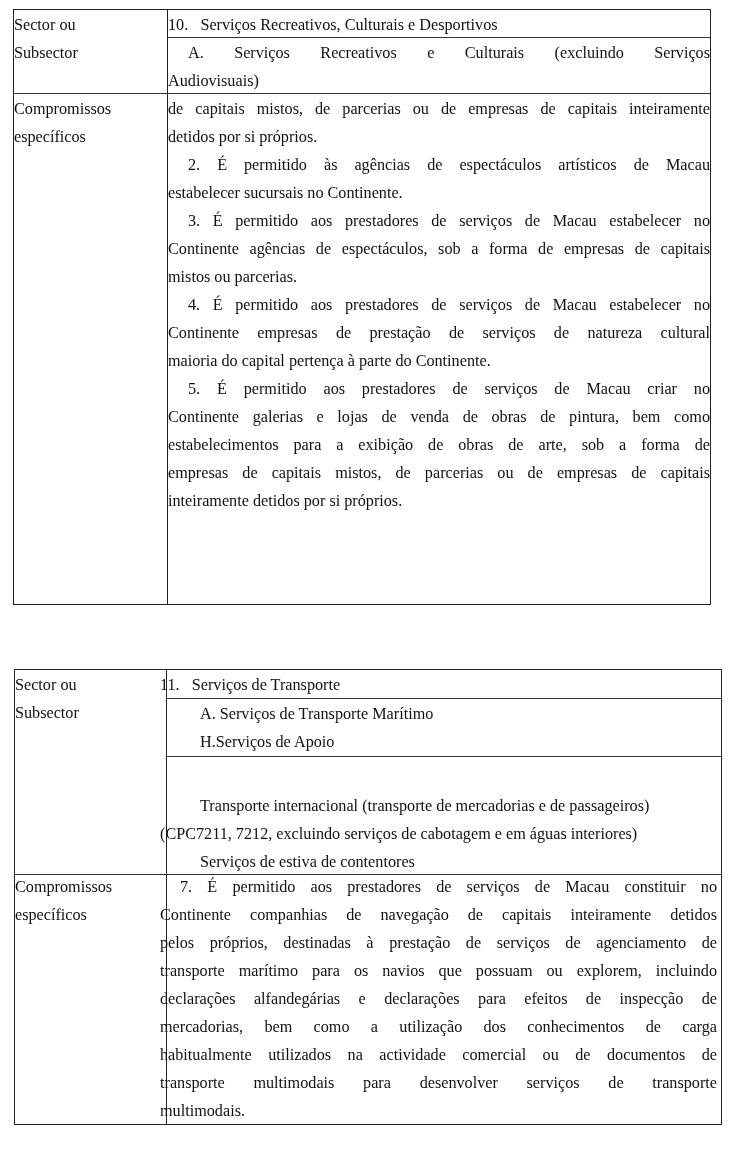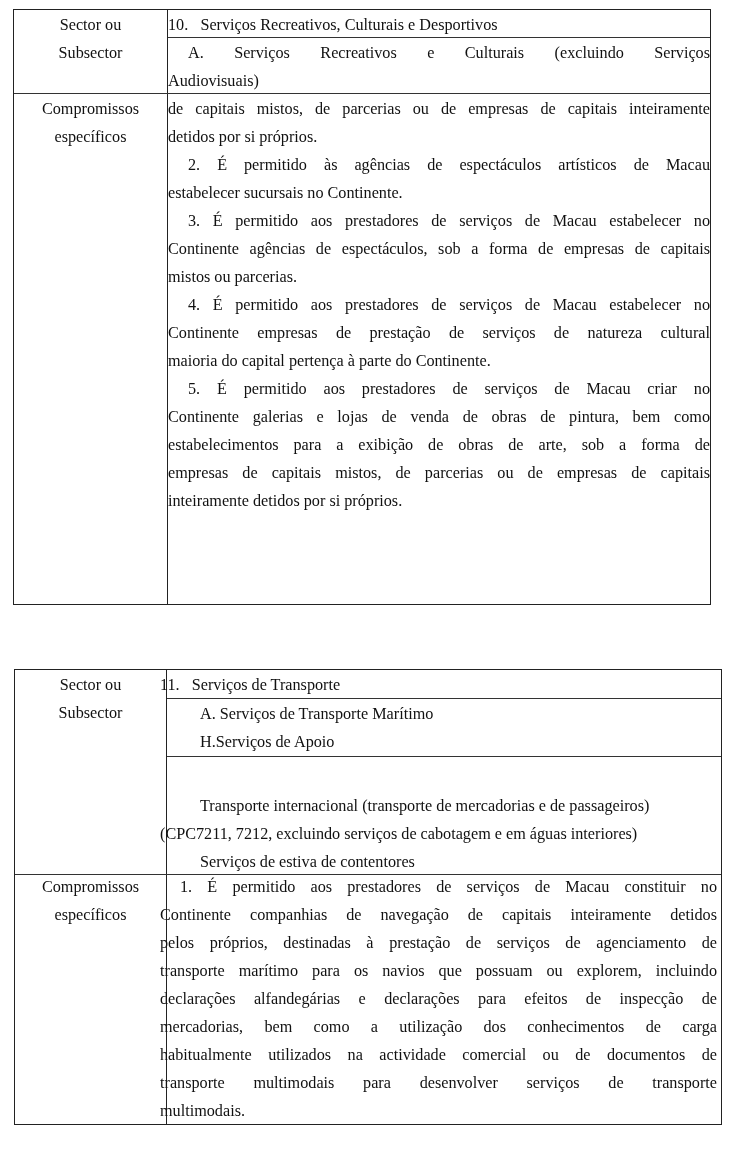--- a/index.html
+++ b/index.html
@@ -15,21 +15,21 @@
   #t2 { left: 14px; top: 669px; width: 708px; height: 456px; }
   .vline { position: absolute; top: 0; bottom: 0; border-left: 1.2px solid #222; }
   #t1 .vline { left: 153px; }
   #t2 .vline { left: 151px; }
   .hline { position: absolute; border-top: 1.2px solid #333; }
   .hfull { left: 0; right: 0; }
   .hright { right: 0; }
   #t1 .hright { left: 154px; }
   #t2 .hright { left: 152px; }
   .label {
-    position: absolute; text-align: center; left: 0;
+    position: absolute; left: 0;
   }
   #t1 .label { width: 153px; }
   #t2 .label { width: 151px; }
   .cell { position: absolute; right: 0; }
   #t1 .cell { left: 154px; }
   #t2 .cell { left: 145px; }
   .line { display: block; height: 28px; white-space: nowrap; }
   .jl { display: block; height: 28px; text-align: justify; text-align-last: justify; white-space: normal; overflow: hidden; }
   .indent { padding-left: 20px; }
   .ind2 { padding-left: 40px; }
@@ -117,21 +117,21 @@
     <span class="line ind2">Serviços de estiva de contentores</span>
   </div>
 
   <div class="label" style="top:203px;">
     <span class="line">Compromissos</span>
     <span class="line">específicos</span>
   </div>
 
   <div class="cell" style="top:203px; right:4px;">
     <div class="item">
-      <span class="jl indent">1. É permitido aos prestadores de serviços de Macau constituir no</span>
+      <span class="jl indent">7. É permitido aos prestadores de serviços de Macau constituir no</span>
       <span class="jl">Continente companhias de navegação de capitais inteiramente detidos</span>
       <span class="jl">pelos próprios, destinadas à prestação de serviços de agenciamento de</span>
       <span class="jl">transporte marítimo para os navios que possuam ou explorem, incluindo</span>
       <span class="jl">declarações alfandegárias e declarações para efeitos de inspecção de</span>
       <span class="jl">mercadorias, bem como a utilização dos conhecimentos de carga</span>
       <span class="jl">habitualmente utilizados na actividade comercial ou de documentos de</span>
       <span class="jl">transporte multimodais para desenvolver serviços de transporte</span>
       <span class="line">multimodais.</span>
     </div>
   </div>

